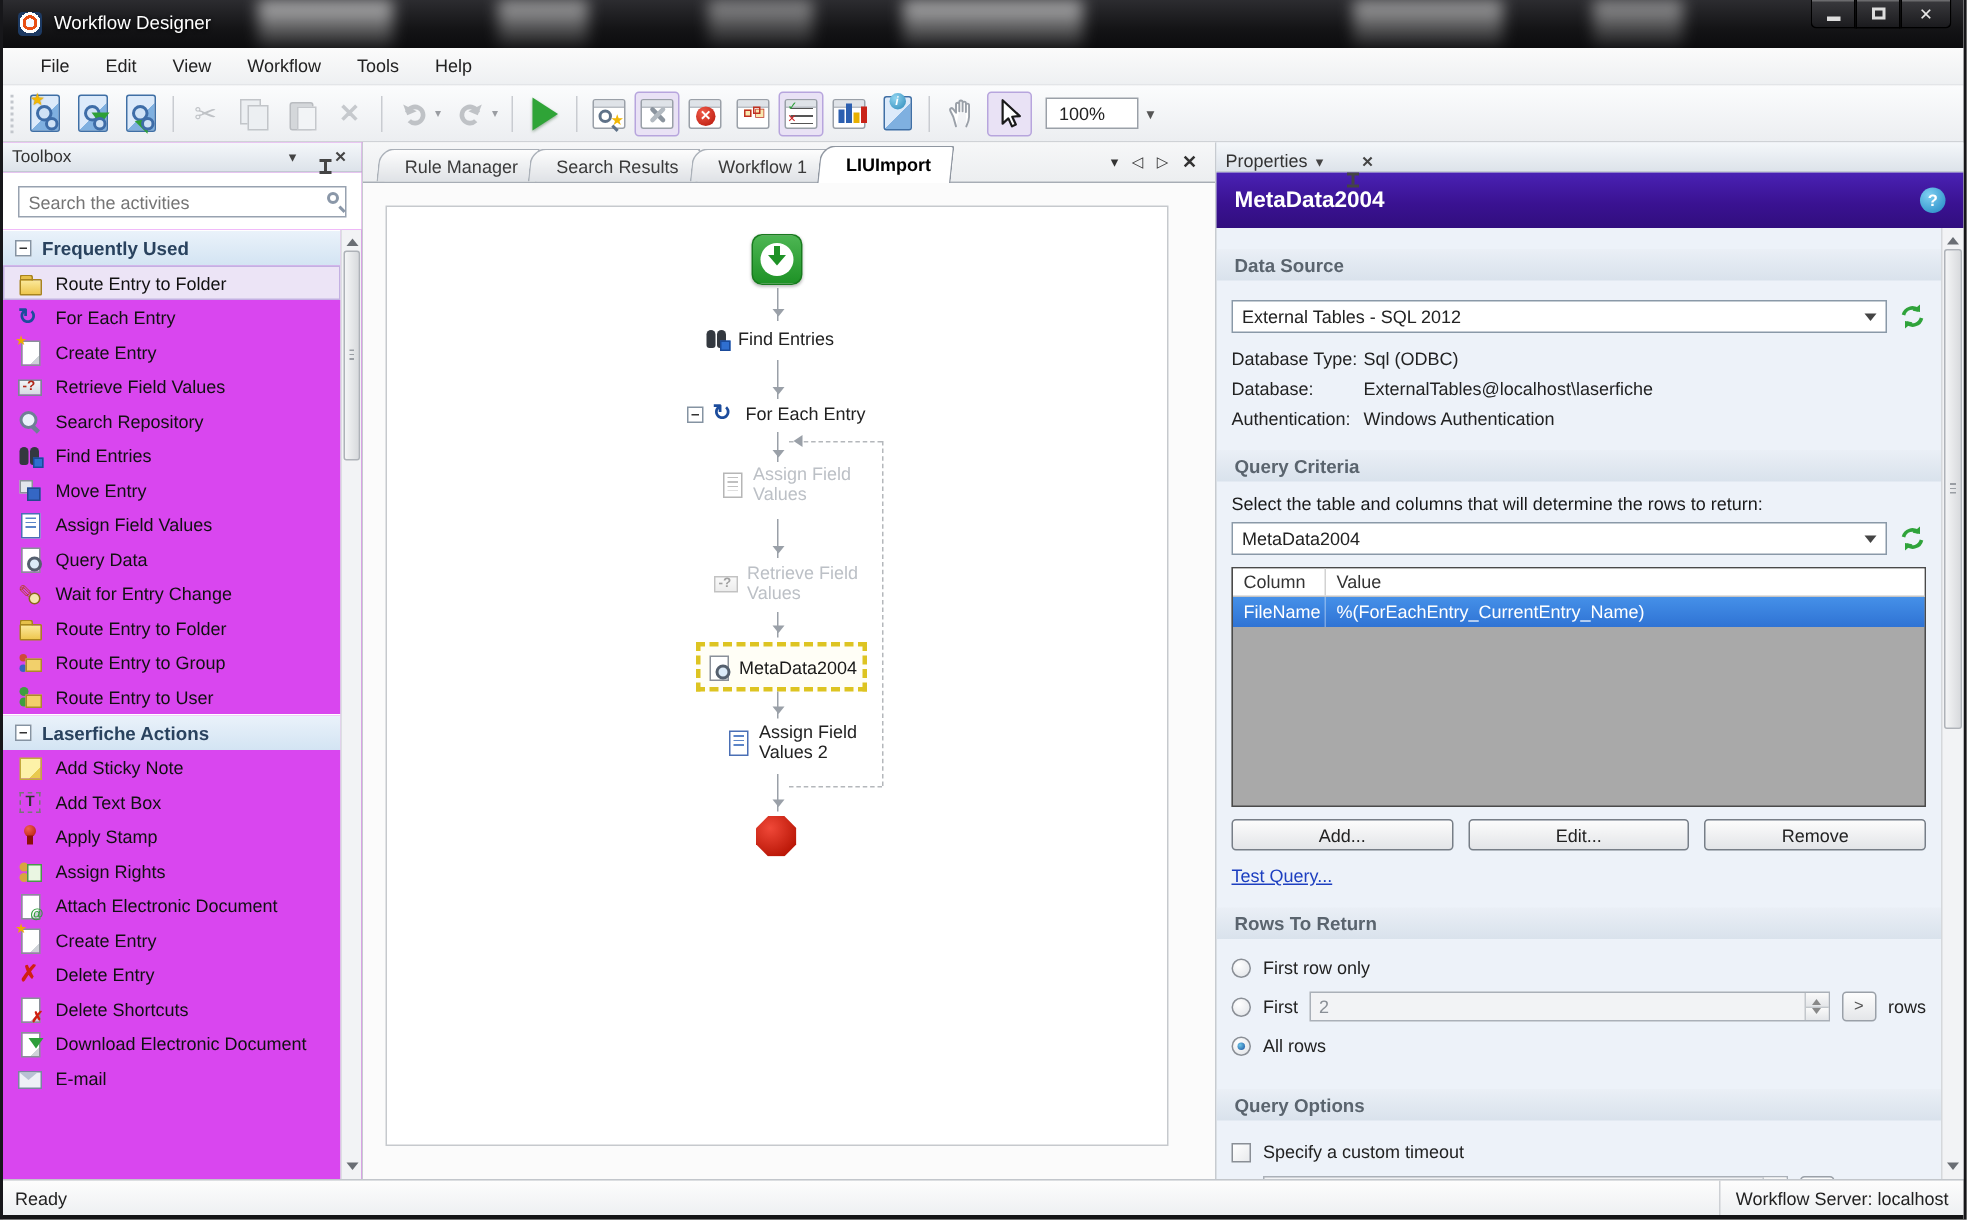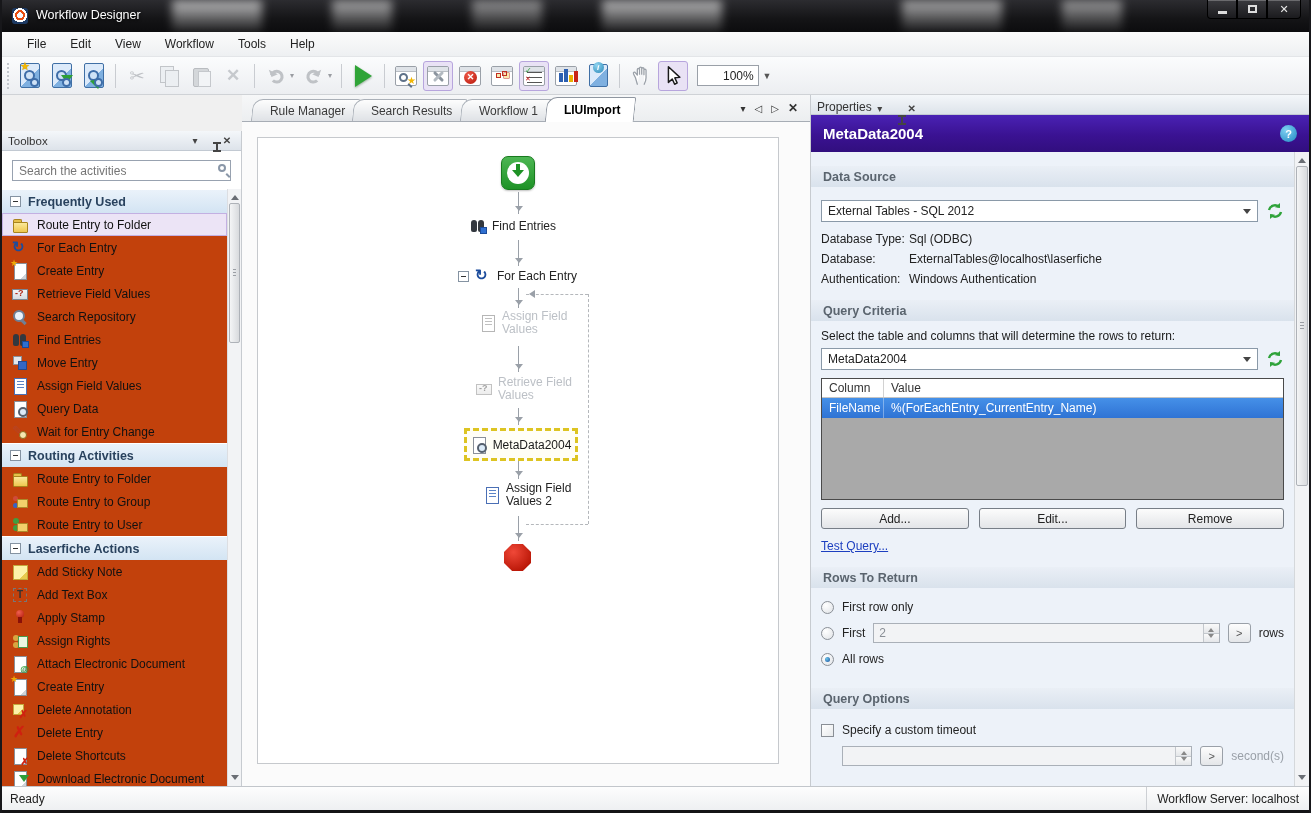--- a/index.html
+++ b/index.html
@@ -69,26 +69,26 @@
     background:repeating-linear-gradient(180deg,#555 0 1px,transparent 1px 5px);}
   .chk-lines::before{content:"✓";position:absolute;left:-2px;top:-6px;color:#2e9e3a;font-size:8px;}
   .chk-lines::after{content:"✕";position:absolute;left:-2px;top:3px;color:#c22;font-size:7px;}
   .chart-ic{position:absolute;left:3px;bottom:3px;display:flex;align-items:flex-end;gap:1px;}
   .chart-ic b{width:4px;display:block;}
   .chart-b1{height:9px;background:#2c5fb0;} .chart-b2{height:13px;background:#2c5fb0;} .chart-b3{height:7px;background:#e8b000;} .chart-b4{height:11px;background:#c92318;}
   .info-doc{width:19px;height:23px;border:1px solid #3f6fa5;border-radius:2px;background:linear-gradient(135deg,#dceafa 0 55%,#7fb0e0 55% 100%);position:relative;}
   .info-doc::after{content:"i";position:absolute;left:3px;top:-3px;width:11px;height:11px;border-radius:50%;background:radial-gradient(circle at 35% 30%,#8fd4f0,#2b88b8);color:#fff;font-size:8px;font-style:italic;font-weight:bold;text-align:center;line-height:11px;}
   .hand-svg,.cursor-svg{width:22px;height:22px;}
   .zoomcombo{display:flex;align-items:center;margin-left:8px;}
-  .zoombox{width:62px;height:21px;background:#fff;border:1px solid #9aa0a8;display:flex;align-items:center;padding-left:25px;color:#222;}
+  .zoombox{width:62px;height:21px;background:#fff;border:1px solid #9aa0a8;display:flex;align-items:center;padding-left:8px;color:#222;}
   .zoomdd{width:16px;height:21px;display:flex;align-items:center;justify-content:center;color:#555;font-size:9px;}
   
   .main{flex:1;display:flex;min-height:0;}
   
-  .toolbox{width:240px;flex:0 0 240px;background:#c2410c;display:flex;flex-direction:column;border-right:1px solid #c7cbd0;margin-top:36px;}
+  .toolbox{width:240px;flex:0 0 240px;background:#d946ef;display:flex;flex-direction:column;border-right:1px solid #c7cbd0;}
   .panehead{height:20px;flex:0 0 20px;background:linear-gradient(180deg,#f4f7fa,#dde3ea);border-bottom:1px solid #c2c9d2;display:flex;align-items:center;padding:0 6px;color:#333;}
   .panehead .ph-title{flex:1;font-size:11.5px;}
   .ph-ic{width:16px;text-align:center;color:#444;font-size:10px;}
   .pin-ic{position:relative;width:12px;height:14px;}
   .pin-ic::before{content:"";position:absolute;left:5px;top:2px;width:2px;height:7px;background:#444;}
   .pin-ic::after{content:"";position:absolute;left:2px;top:1px;width:8px;height:2px;background:#444;box-shadow:0 8px 0 -0px #444;}
   .searchwrap{padding:9px 10px 8px 10px;background:#fff;}
   .searchbox{position:relative;height:21px;border:1px solid #98a2b0;background:#fff;}
   .searchbox input{position:absolute;inset:0;border:none;outline:none;padding:0 22px 0 6px;font-family:inherit;font-size:12px;color:#999;background:transparent;}
   .searchmag{position:absolute;right:4px;top:3px;width:8px;height:8px;border:2px solid #8a97a8;border-radius:50%;}
@@ -190,21 +190,21 @@
   .propbody{flex:1;display:flex;min-height:0;}
   .propcontent{flex:1;overflow:hidden;padding-bottom:10px;}
   .sectbar{height:21px;margin-top:14px;background:linear-gradient(180deg,#eaeff6,#d9e2ec);display:flex;align-items:center;padding-left:12px;font-weight:bold;color:#5a646e;font-size:12.5px;}
   .inset{padding:0 10px;}
   .dd-row{display:flex;align-items:center;gap:8px;margin-top:13px;}
   .dropdown{flex:1;height:22px;background:#fff;border:1px solid #8a99a8;display:flex;align-items:center;padding:0 6px;position:relative;color:#222;}
   .dropdown .caret{position:absolute;right:6px;top:8px;width:0;height:0;border:4px solid transparent;border-top:5px solid #444;}
   .refresh-svg{width:18px;height:18px;flex:0 0 18px;}
   .kv{display:flex;margin-top:6px;color:#222;}
   .kv .k{width:88px;flex:0 0 88px;}
-  .qtable{margin-top:8px;border:1px solid #4a4a4a;height:122px;background:#a9a9a9;display:flex;flex-direction:column;}
+  .qtable{margin-top:8px;border:1px solid #4a4a4a;height:160px;background:#a9a9a9;display:flex;flex-direction:column;}
   .qt-head{height:19px;flex:0 0 19px;background:#fff;border-bottom:1px solid #c5c5c5;display:flex;align-items:center;color:#333;}
   .qt-c1{width:62px;flex:0 0 62px;padding-left:7px;border-right:1px solid #d2d2d2;height:100%;display:flex;align-items:center;}
   .qt-c2{flex:1;padding-left:7px;}
   .qt-row{height:20px;flex:0 0 20px;background:linear-gradient(180deg,#4590e8,#2f73d4);color:#fff;display:flex;align-items:center;}
   .qt-row .qt-c1{border-right:1px solid rgba(255,255,255,.35);}
   .btnrow{display:flex;gap:10px;margin-top:8px;}
   .btn{flex:1;height:21px;border:1px solid #777e87;border-radius:3px;background:linear-gradient(180deg,#fcfcfc,#e3e5e8);display:flex;align-items:center;justify-content:center;color:#222;}
   .link{margin-top:10px;color:#1d3fc0;text-decoration:underline;display:inline-block;}
   .optrow{display:flex;align-items:center;gap:8px;margin-top:9px;color:#222;}
   .radio{width:13px;height:13px;border-radius:50%;border:1px solid #8a8f96;background:radial-gradient(circle at 35% 30%,#fff,#dfe2e6);position:relative;flex:0 0 13px;}
@@ -425,24 +425,20 @@
             </div>
           <div class="tb-item">
               <span class="icn icn-query"></span>
               <span class="tb-label">Query Data</span>
             </div>
           <div class="tb-item">
               <span class="icn icn-pencil"></span>
               <span class="tb-label">Wait for Entry Change</span>
             </div>
 
-          <div class="tb-sect">
-            <span class="colbox"></span>
-            <b>Routing Activities</b>
-          </div>
           <div class="tb-item">
               <span class="icn icn-folder"></span>
               <span class="tb-label">Route Entry to Folder</span>
             </div>
           <div class="tb-item">
               <span class="icn icn-group"></span>
               <span class="tb-label">Route Entry to Group</span>
             </div>
           <div class="tb-item">
               <span class="icn icn-user"></span>
@@ -469,24 +465,20 @@
               <span class="icn icn-rights"></span>
               <span class="tb-label">Assign Rights</span>
             </div>
           <div class="tb-item">
               <span class="icn icn-attach"></span>
               <span class="tb-label">Attach Electronic Document</span>
             </div>
           <div class="tb-item">
               <span class="icn icn-page-new"></span>
               <span class="tb-label">Create Entry</span>
-            </div>
-          <div class="tb-item">
-              <span class="icn icn-del-annot"></span>
-              <span class="tb-label">Delete Annotation</span>
             </div>
           <div class="tb-item">
               <span class="icn icn-del-entry"></span>
               <span class="tb-label">Delete Entry</span>
             </div>
           <div class="tb-item">
               <span class="icn icn-del-shortcut"></span>
               <span class="tb-label">Delete Shortcuts</span>
             </div>
           <div class="tb-item">

